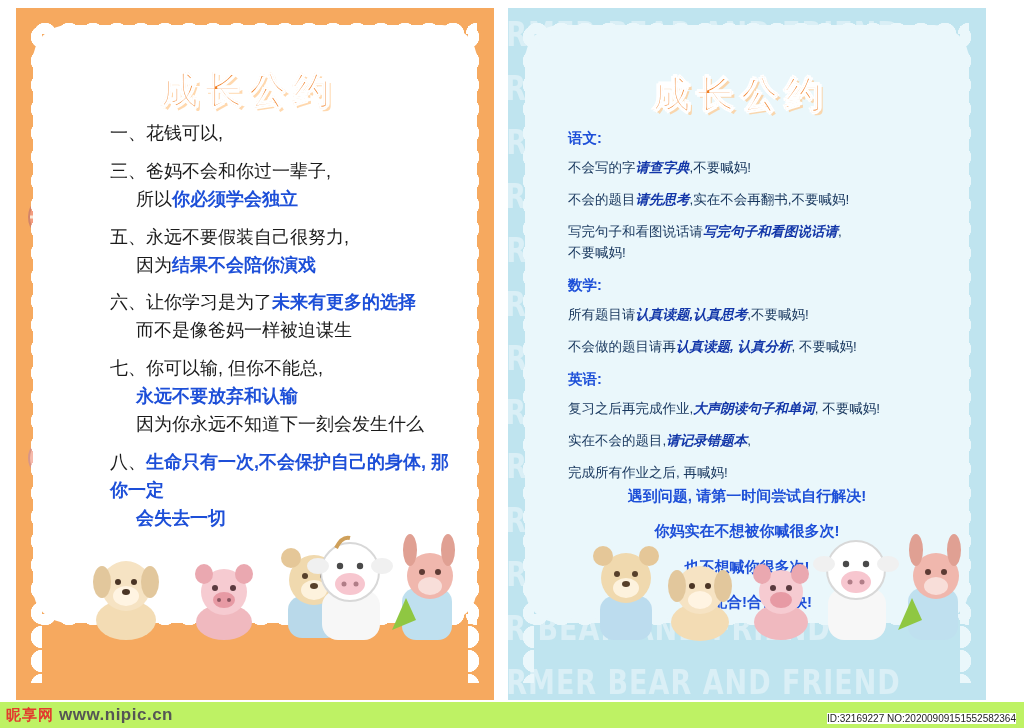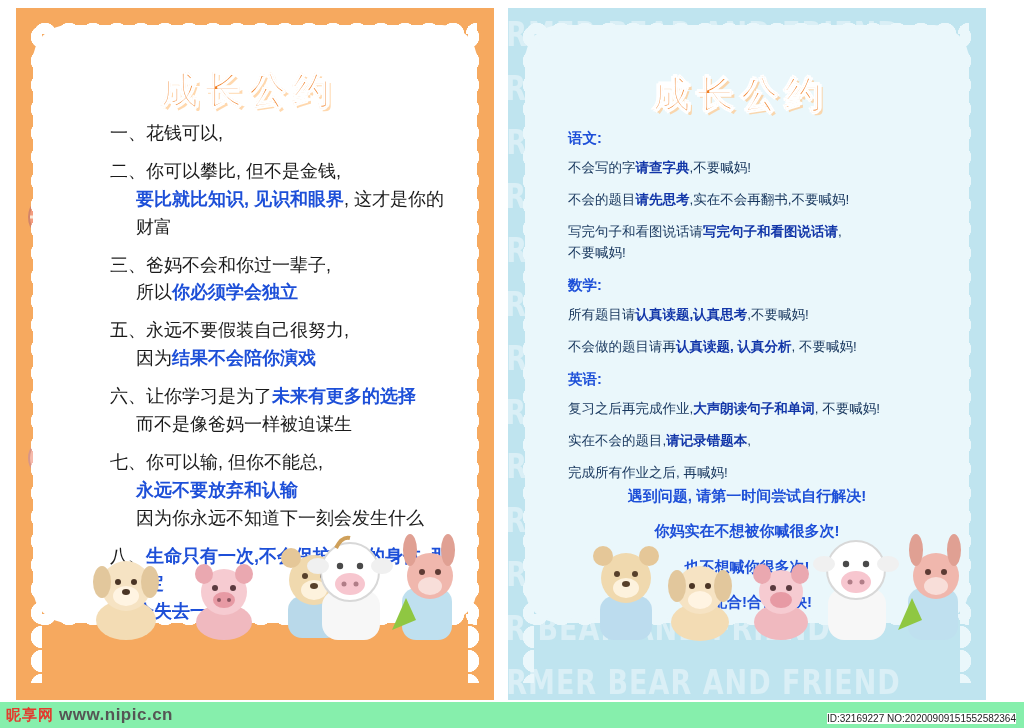--- a/index.html
+++ b/index.html
@@ -132,40 +132,40 @@
     color: #123a6b;
     line-height: 1.5;
   }
   .subj-head {
     color: #1d4fd8;
     font-weight: bold;
     font-size: 14.5px;
     margin: 10px 0 8px;
   }
   .subj-line { margin-bottom: 12px; color: #17365d; }
-  .b { color: #1236a8; font-weight: bold; }
+  .b { color: #1236a8; font-weight: bold; font-style: italic; }
   .closing {
     position: absolute;
     left: 40px; right: 40px; top: 470px;
     text-align: center;
     color: #1d4fd8;
     font-weight: bold;
     font-size: 15px;
     line-height: 2.35;
   }
 
   
   .animals { position:absolute; left:0; right:0; bottom:58px; height:120px; pointer-events:none;}
   .animal { position:absolute; bottom:0; }
 
   
   .footer {
     position: absolute;
     left: 0; bottom: 0; width: 1024px; height: 26px;
-    background: #86efac;
+    background: #bef264;
     display: flex; align-items: center;
   }
   .brand {
     display:flex; align-items:center; gap:5px;
     margin-left: 6px;
   }
   .brand-mark {
     font-family: "DejaVu Sans", sans-serif;
     font-weight: bold; font-size: 15px; color: #e23b2e;
     letter-spacing: 1px;
@@ -237,28 +237,20 @@
     <div class="title">成长公约</div>
 
     <div class="rules">
 
       <div class="rule">
         <span class="l1">
           <span>一、</span><span>花钱可以,</span>
         </span>
       </div>
 
-      <div class="rule">
-        <span class="l1">
-          <span>二、</span><span>你可以攀比, 但不是金钱,</span>
-        </span>
-        <span class="l2">
-          <span class="hi">要比就比知识, 见识和眼界</span><span>, 这才是你的财富</span>
-        </span>
-      </div>
 
       <div class="rule">
         <span class="l1">
           <span>三、</span><span>爸妈不会和你过一辈子,</span>
         </span>
         <span class="l2">
           <span>所以</span><span class="hi">你必须学会独立</span>
         </span>
       </div>
 

